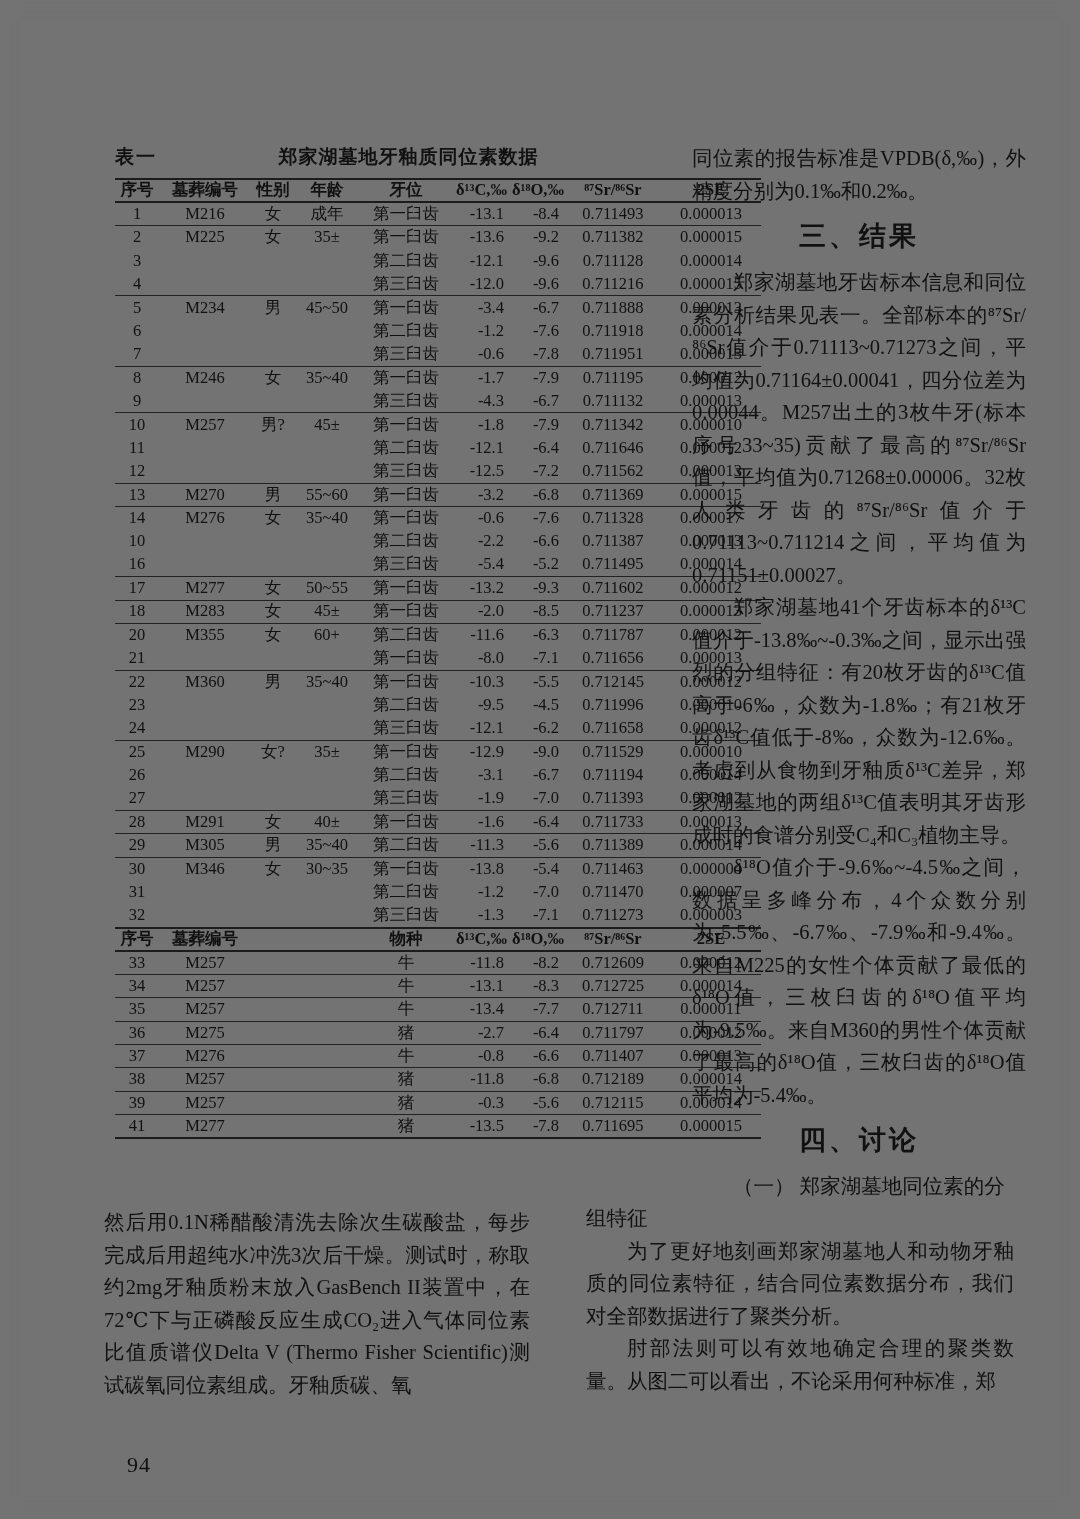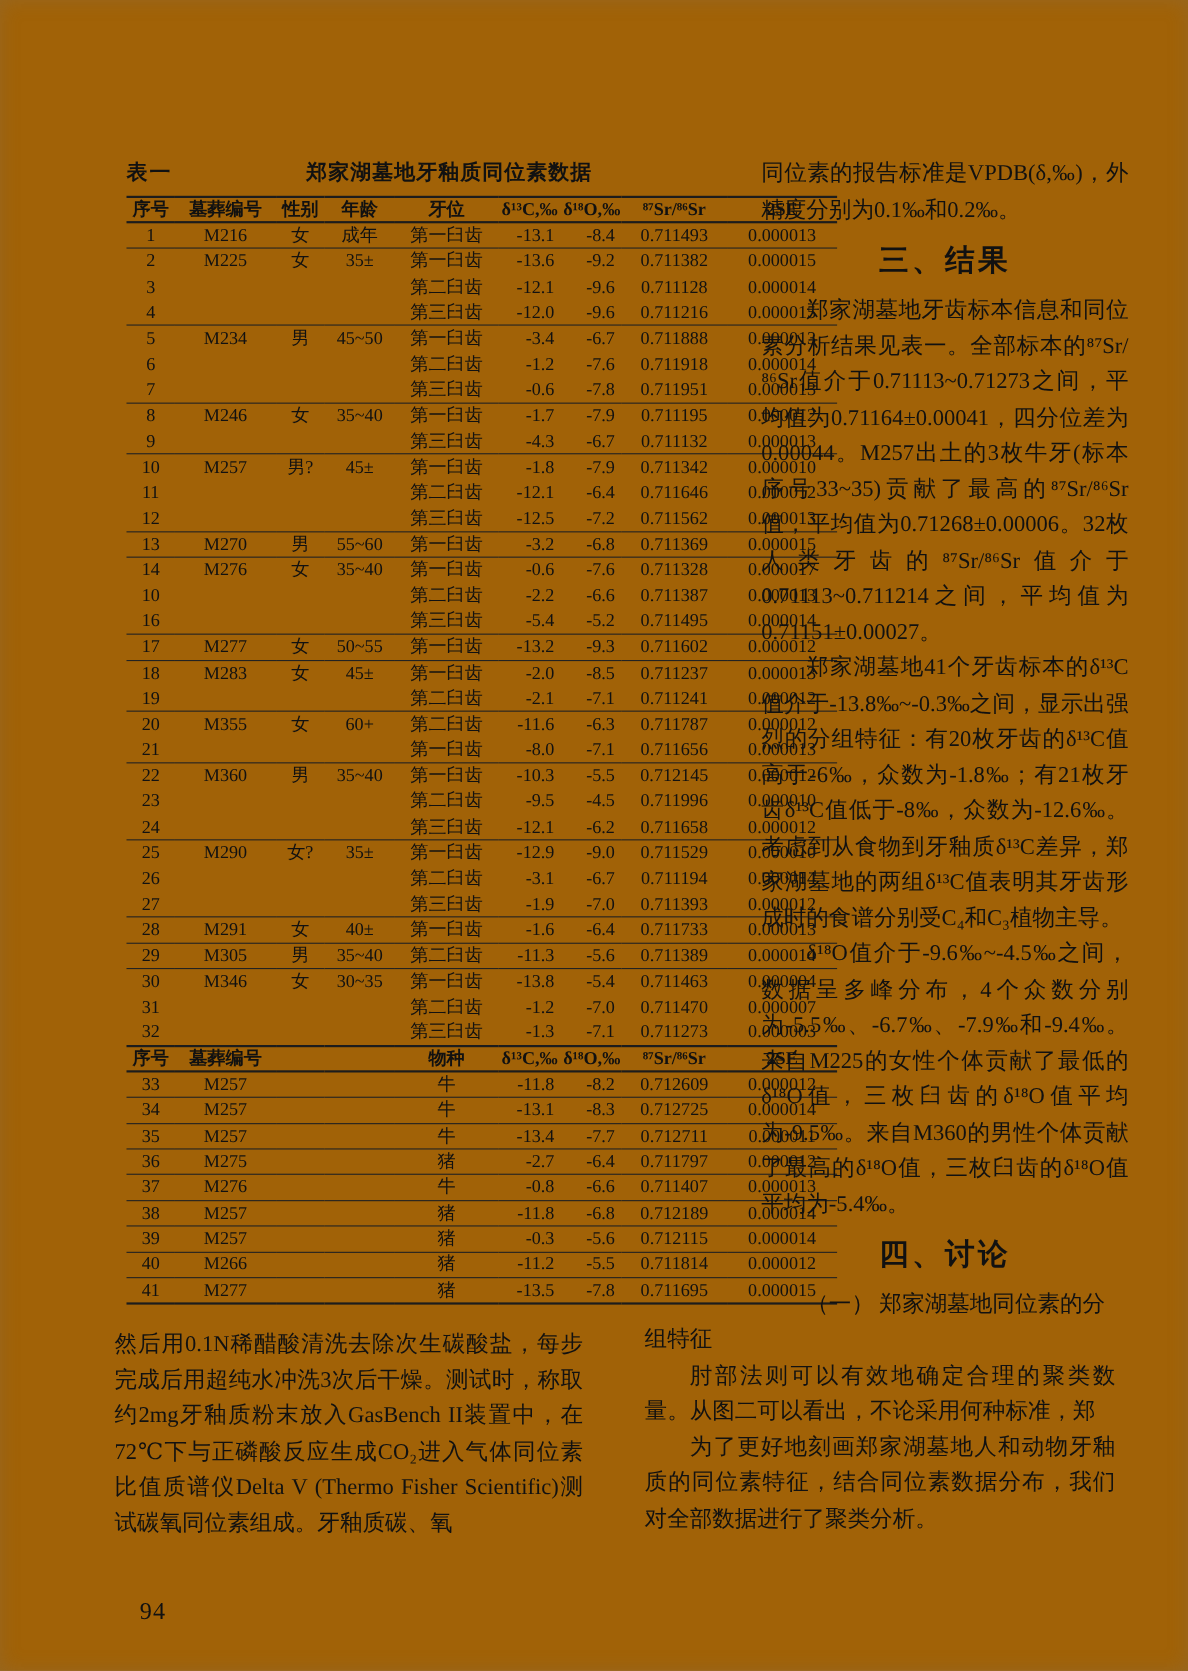--- a/index.html
+++ b/index.html
@@ -1,20 +1,20 @@
 <!DOCTYPE html>
 <html><head>
 <meta charset="utf-8">
 <style>
   * { margin:0; padding:0; box-sizing:border-box; }
   html,body { background:#9aa0a6; }
   body { font-family:"Liberation Serif","DejaVu Serif",serif; color:#111; }
   .page {
     position:relative; width:1080px; height:1519px; margin:0 auto;
-    background:#a16207; overflow:hidden;
+    background:#737373; overflow:hidden;
     box-shadow:inset 0 0 18px rgba(120,120,120,.25);
   }
 
   
   .table-caption {
     position:absolute; left:115px; top:144px; width:545px;
     display:flex; align-items:baseline; font-weight:bold; font-size:19px;
   }
   .table-caption .tlabel { flex:0 0 auto; letter-spacing:2px; }
   .table-caption .ttitle { flex:1 1 auto; text-align:center; letter-spacing:1px; }
@@ -281,31 +281,20 @@
           <td class="a0">18</td>
           <td class="a1">M283</td>
           <td class="a2">女</td>
           <td class="a3">45±</td>
           <td class="a4">第一臼齿</td>
           <td class="a5">-2.0</td>
           <td class="a6">-8.5</td>
           <td class="a7">0.711237</td>
           <td class="a8">0.000013</td>
         </tr>
-        <tr>
-          <td class="a0">19</td>
-          <td class="a1"></td>
-          <td class="a2"></td>
-          <td class="a3"></td>
-          <td class="a4">第二臼齿</td>
-          <td class="a5">-2.1</td>
-          <td class="a6">-7.1</td>
-          <td class="a7">0.711241</td>
-          <td class="a8">0.000012</td>
-        </tr>
         <tr class="group-start">
           <td class="a0">20</td>
           <td class="a1">M355</td>
           <td class="a2">女</td>
           <td class="a3">60+</td>
           <td class="a4">第二臼齿</td>
           <td class="a5">-11.6</td>
           <td class="a6">-6.3</td>
           <td class="a7">0.711787</td>
           <td class="a8">0.000012</td>
@@ -524,31 +513,20 @@
           <td class="a1">M257</td>
           <td class="a2"></td>
           <td class="a3"></td>
           <td class="a4">猪</td>
           <td class="a5">-0.3</td>
           <td class="a6">-5.6</td>
           <td class="a7">0.712115</td>
           <td class="a8">0.000014</td>
         </tr>
         <tr class="group-start">
-          <td class="a0">40</td>
-          <td class="a1">M266</td>
-          <td class="a2"></td>
-          <td class="a3"></td>
-          <td class="a4">猪</td>
-          <td class="a5">-11.2</td>
-          <td class="a6">-5.5</td>
-          <td class="a7">0.711814</td>
-          <td class="a8">0.000012</td>
-        </tr>
-        <tr class="group-start">
           <td class="a0">41</td>
           <td class="a1">M277</td>
           <td class="a2"></td>
           <td class="a3"></td>
           <td class="a4">猪</td>
           <td class="a5">-13.5</td>
           <td class="a6">-7.8</td>
           <td class="a7">0.711695</td>
           <td class="a8">0.000015</td>
         </tr>
@@ -564,18 +542,18 @@
     <h2>四、讨论</h2>
     <p>（一） 郑家湖墓地同位素的分</p>
   </div>
 
   <div class="col col-bottom-left">
     <p class="no-indent">然后用0.1N稀醋酸清洗去除次生碳酸盐，每步完成后用超纯水冲洗3次后干燥。测试时，称取约2mg牙釉质粉末放入GasBench II装置中，在72℃下与正磷酸反应生成CO₂进入气体同位素比值质谱仪Delta V (Thermo Fisher Scientific)测试碳氧同位素组成。牙釉质碳、氧</p>
   </div>
 
   <div class="col col-bottom-right">
     <p class="no-indent">组特征</p>
+    <p>为了更好地刻画郑家湖墓地人和动物牙釉质的同位素特征，结合同位素数据分布，我们对全部数据进行了聚类分析。</p>
     <p>肘部法则可以有效地确定合理的聚类数量。从图二可以看出，不论采用何种标准，郑</p>
-    <p>为了更好地刻画郑家湖墓地人和动物牙釉质的同位素特征，结合同位素数据分布，我们对全部数据进行了聚类分析。</p>
   </div>
 
   <div class="page-number">94</div>
 </div>
 
 </body></html>

